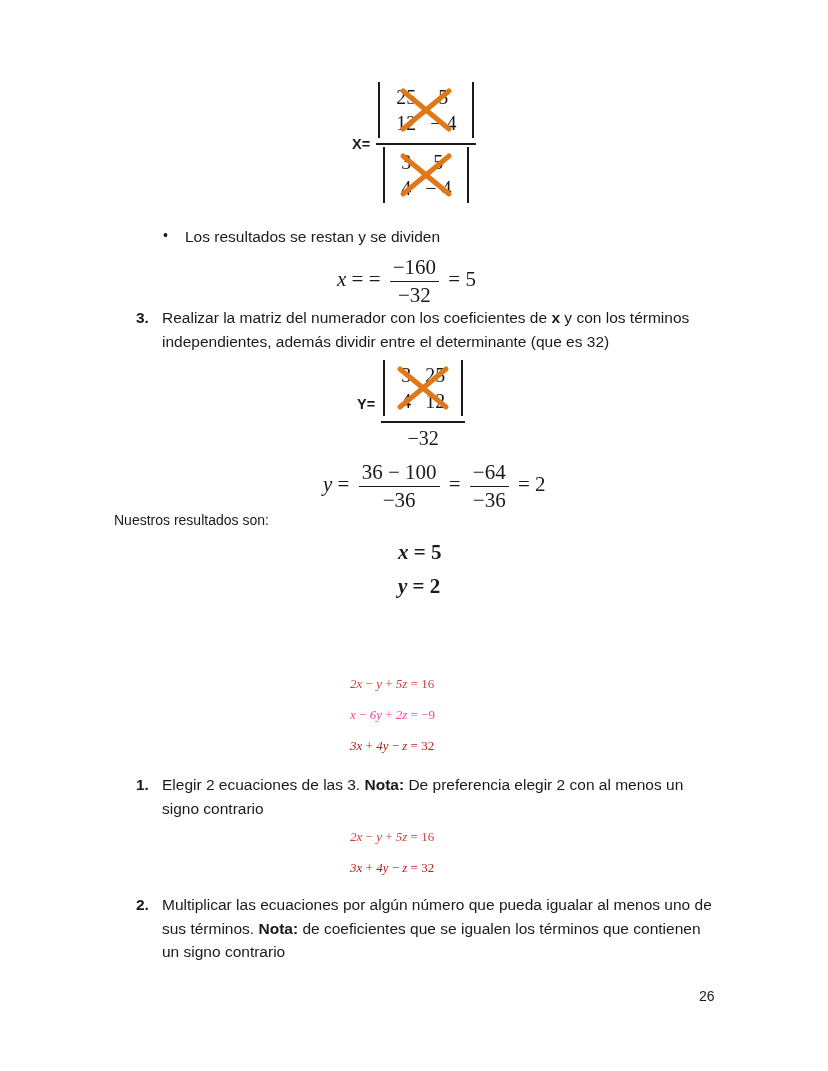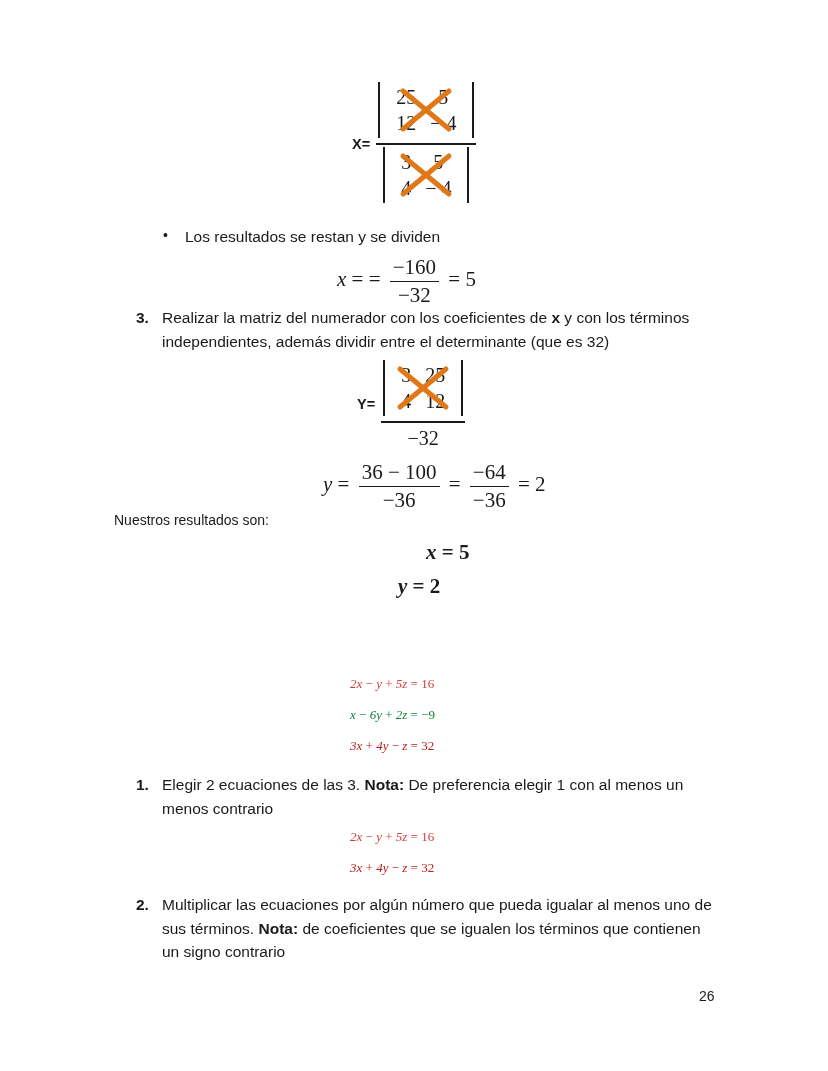--- a/index.html
+++ b/index.html
@@ -134,21 +134,21 @@
   }
 
   
   .eq {
     position: absolute;
     font-family: "Liberation Serif", serif;
     font-size: 13px;
     white-space: nowrap;
   }
   .eq.red   { color: #d13c3c; }
-  .eq.blue  { color: #15803d; }
+  .eq.blue  { color: #ec4899; }
   .eq.green { color: #b91c1c; }
   .eq i { font-style: italic; }
 
   .eq-big {
     position: absolute;
     font-family: "Liberation Serif", serif;
     font-size: 21px;
     white-space: nowrap;
   }
   .eq-bold {
@@ -301,21 +301,21 @@
       <span class="n">−64</span>
       <span class="l"></span>
       <span class="d">−36</span>
     </span>
     <span>=</span>
     <span>2</span>
   </div>
 
   <div class="para" style="left:114px; top:510px;">Nuestros resultados son:</div>
 
-  <div class="eq-bold" style="left:398px; top:540px;margin-left:28px;">
+  <div class="eq-bold" style="left:398px; top:540px;">
     <i>x</i><span> = </span><span>5</span>
   </div>
 
   <div class="eq-bold" style="left:398px; top:574px;text-align:right;">
     <i>y</i><span> = </span><span>2</span>
   </div>
 
 
 
   <div class="eq red" style="left:350px; top:676px;">
@@ -325,22 +325,22 @@
   <div class="eq blue" style="left:350px; top:707px;">
     <i>x</i><span> − </span><i>6y</i><span> + </span><i>2z</i><span> = </span><span>−9</span>
   </div>
 
   <div class="eq green" style="left:350px; top:738px;">
     <i>3x</i><span> + </span><i>4y</i><span> − </span><i>z</i><span> = </span><span>32</span>
   </div>
 
   <div class="num-item" style="left:136px; top:773px; width:585px;">
     <span class="marker">1.</span>
-    <span class="body"><span>Elegir 2 ecuaciones de las 3. </span><b>Nota:</b><span>  De preferencia elegir 1 con al menos un</span>
-      <span>menos contrario</span></span>
+    <span class="body"><span>Elegir 2 ecuaciones de las 3. </span><b>Nota:</b><span>  De preferencia elegir 2 con al menos un</span>
+      <span>signo contrario</span></span>
   </div>
 
   <div class="eq red" style="left:350px; top:829px;">
     <i>2x</i><span> − </span><i>y</i><span> + </span><i>5z</i><span> = </span><span>16</span>
   </div>
 
   <div class="eq green" style="left:350px; top:860px;">
     <i>3x</i><span> + </span><i>4y</i><span> − </span><i>z</i><span> = </span><span>32</span>
   </div>
 

